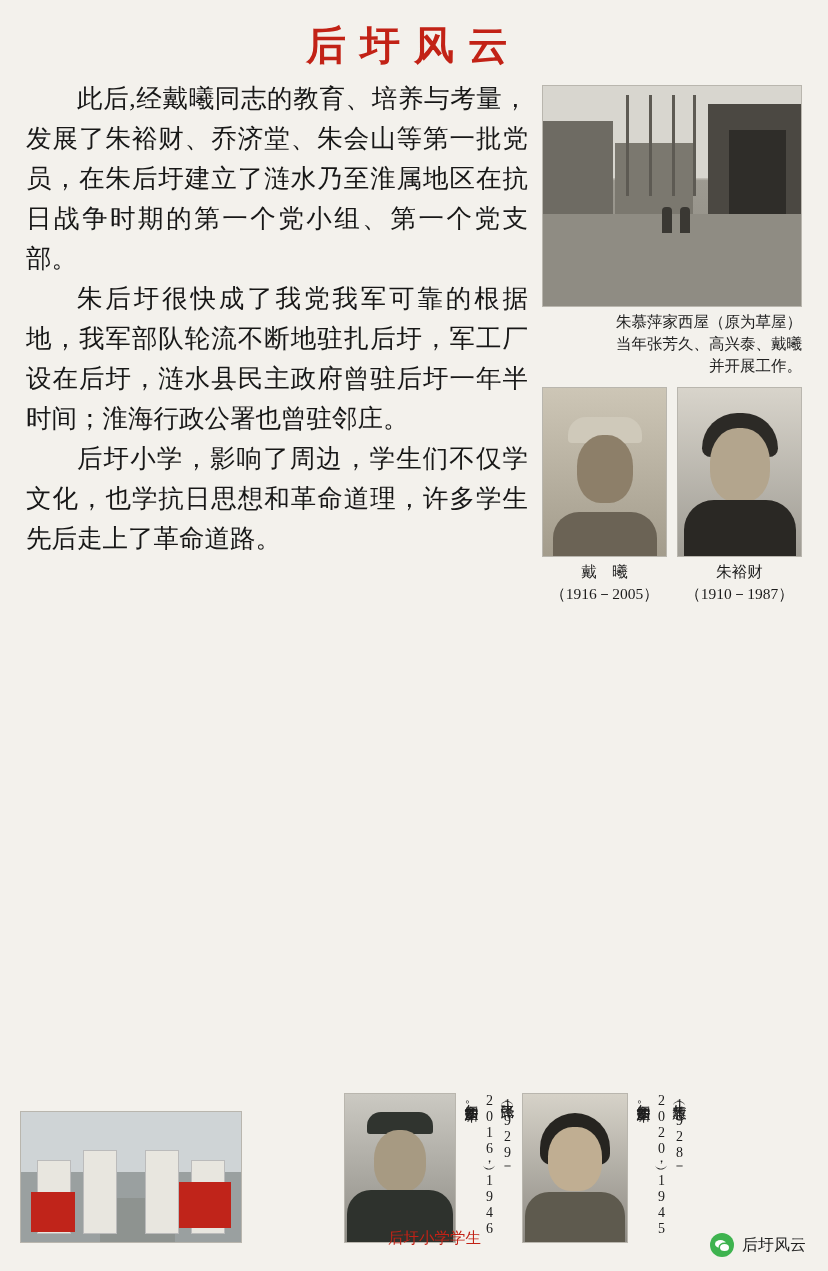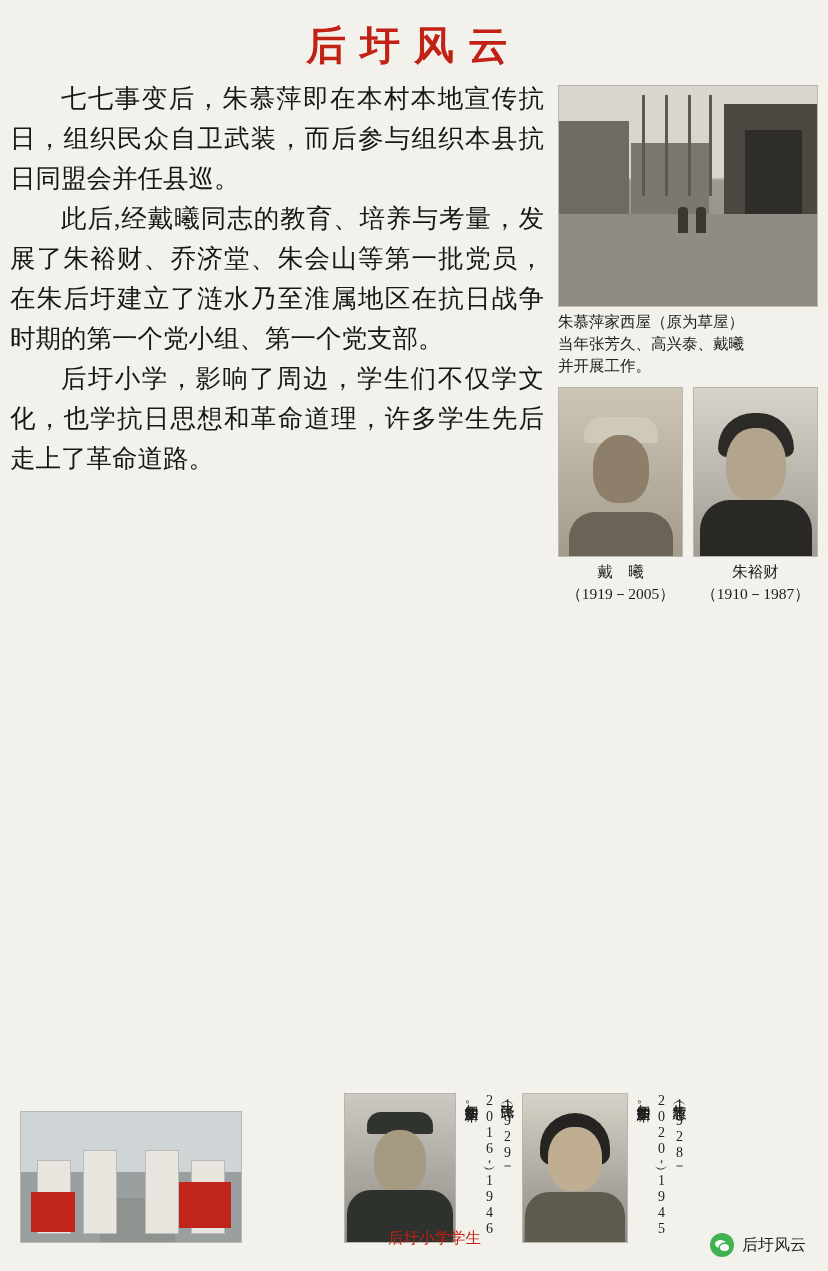--- a/index.html
+++ b/index.html
@@ -10,21 +10,21 @@
     background: #f3f1ec;
     font-family: "Liberation Serif", "DejaVu Serif", serif;
     color: #1c1c1c;
     position: relative;
     overflow: hidden;
   }
   .page {
     width: 828px;
     height: 1271px;
     position: relative;
-    padding: 0 10px;
+    padding: 0 26px;
   }
   .title {
     text-align: center;
     color: #c22216;
     font-size: 40px;
     letter-spacing: 14px;
     font-weight: bold;
     padding-top: 18px;
     padding-bottom: 6px;
     font-family: "DejaVu Serif", "Liberation Serif", serif;
@@ -51,21 +51,21 @@
   .photo-card { margin-bottom: 10px; }
   .photo {
     width: 260px;
     height: 222px;
     background: #7d7b74;
     position: relative;
     overflow: hidden;
     border: 1px solid #b9b6ae;
   }
   .caption {
-    text-align: left;
+    text-align: right;
     font-size: 15.5px;
     line-height: 22px;
     color: #222;
     margin-top: 4px;
   }
 
   
   .street { background: linear-gradient(#cfcdc6 0%, #bfbcb4 42%, #9d9a91 43%, #8b887f 100%); }
   .street .sky { position: absolute; inset: 0 0 58% 0; background: #d8d6cf; }
   .street .ground { position: absolute; left: 0; right: 0; bottom: 0; height: 42%; background: #8f8c83; }
@@ -205,34 +205,34 @@
           </div>
           <div class="portrait p2">
             <div class="hair"></div>
             <div class="face"></div>
             <div class="torso"></div>
           </div>
         </div>
         <div class="portrait-caps" style="margin-top:4px">
           <div class="cap-col">
             <div>戴　曦</div>
-            <div>（1919－2005）</div>
+            <div>（1916－2005）</div>
           </div>
           <div class="cap-col">
             <div>朱裕财</div>
             <div>（1910－1987）</div>
           </div>
         </div>
       </div>
 
     </div>
 
     <div class="body-text">
-      <p>七七事变后，朱慕萍即在本村本地宣传抗日，组织民众自卫武装，而后参与组织本县抗日同盟会并任县巡。</p>
       <p>此后,经戴曦同志的教育、培养与考量，发展了朱裕财、乔济堂、朱会山等第一批党员，在朱后圩建立了涟水乃至淮属地区在抗日战争时期的第一个党小组、第一个党支部。</p>
+      <p>朱后圩很快成了我党我军可靠的根据地，我军部队轮流不断地驻扎后圩，军工厂设在后圩，涟水县民主政府曾驻后圩一年半时间；淮海行政公署也曾驻邻庄。</p>
       <p>后圩小学，影响了周边，学生们不仅学文化，也学抗日思想和革命道理，许多学生先后走上了革命道路。</p>
     </div>
   </div>
 
   <div class="bottom-strip">
     <div class="strip-inner">
 
       <div style="width:232px">
         <div class="school-photo">
           <div class="road"></div>

